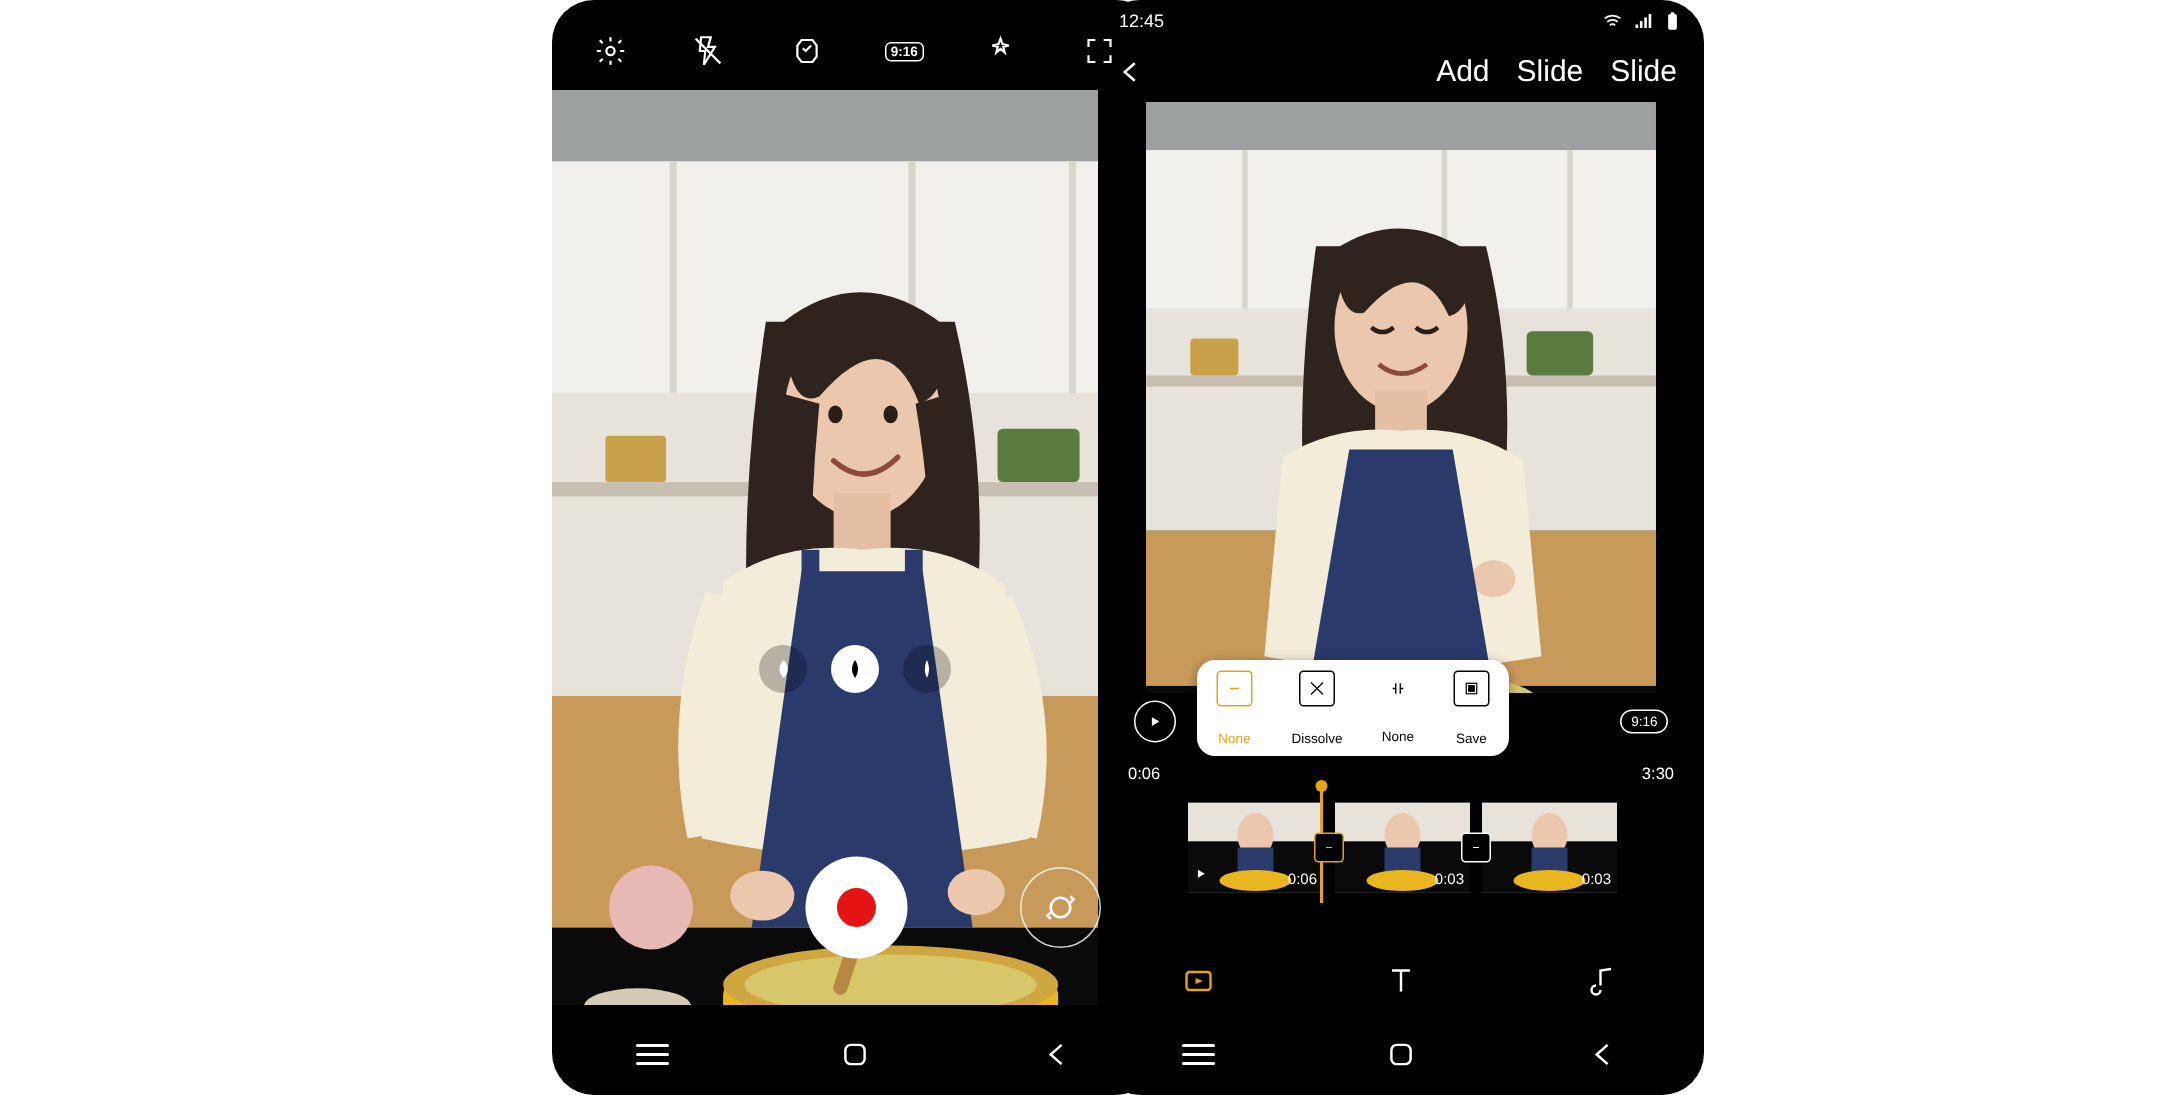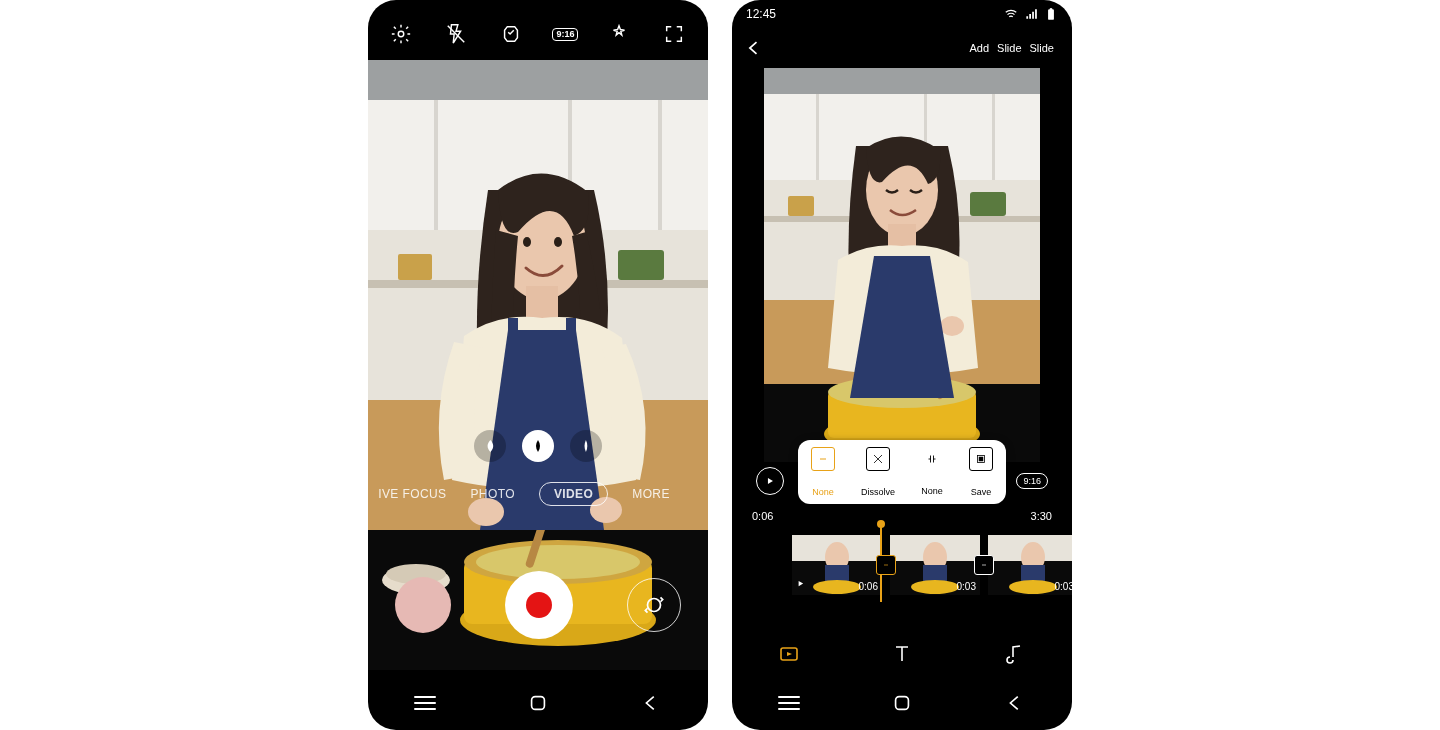--- a/index.html
+++ b/index.html
@@ -1,17 +1,17 @@
 <!DOCTYPE html>
 <html><head>
 <meta charset="utf-8">
 <style>
   html,body{margin:0;padding:0;background:#fff;font-family:-apple-system,Helvetica,Arial,sans-serif;width:1440px;height:730px;overflow:hidden}
   .stage{width:1440px;height:730px;position:relative}
-  .phone{position:absolute;top:0;width:340px;height:730px;background:#000;border-radius:28px;overflow:hidden;color:#fff}
+  .phone{position:absolute;top:0;width:404px;height:730px;background:#000;border-radius:28px;overflow:hidden;color:#fff}
   .phone.left{left:368px}
   .phone.right{left:732px}
 
   
   .cam-topbar{position:absolute;top:10px;left:0;right:0;height:48px;display:flex;justify-content:space-around;align-items:center;padding:0 6px;z-index:5}
   .ico{width:28px;height:28px;display:flex;align-items:center;justify-content:center}
   .ico svg{width:22px;height:22px;stroke:#fff;fill:none;stroke-width:1.6}
   .aspect-box{border:1.6px solid #fff;border-radius:4px;padding:1px 3px;font-size:9px;line-height:1;font-weight:600}
 
   .viewfinder{position:absolute;top:60px;left:0;right:0;bottom:60px;overflow:hidden}
@@ -41,21 +41,21 @@
   .nav-lines span{height:1.8px;background:#fff;border-radius:2px}
 
   
   .statusbar{position:absolute;top:4px;left:14px;right:14px;height:20px;display:flex;align-items:center;justify-content:space-between;font-size:12px;z-index:5}
   .status-ico{display:flex;gap:6px;align-items:center}
   .status-ico svg{width:14px;height:14px;fill:#fff}
 
   .ed-top{position:absolute;top:28px;left:0;right:0;height:40px;display:flex;align-items:center;z-index:5}
   .ed-back{width:44px;display:flex;justify-content:center}
   .ed-back svg{width:20px;height:20px;stroke:#fff;fill:none;stroke-width:2}
-  .ed-actions{flex:1;display:flex;justify-content:flex-end;gap:8px;padding-right:18px;font-size:11px;font-weight:500}
+  .ed-actions{flex:1;display:flex;justify-content:flex-end;gap:18px;padding-right:18px;font-size:20px;font-weight:500}
 
   .preview{position:absolute;top:68px;left:32px;right:32px;height:394px;background:#3a3a3a;overflow:hidden}
 
   .play-aspect{position:absolute;top:466px;left:24px;right:24px;height:30px;display:flex;align-items:center;justify-content:space-between;z-index:5}
   .play-btn{width:26px;height:26px;border-radius:50%;border:1.6px solid #fff;display:flex;align-items:center;justify-content:center}
   .play-btn svg{width:10px;height:10px;fill:#fff}
   .asp-btn{border:1.6px solid #fff;border-radius:16px;padding:2px 6px;font-size:9px;display:flex;align-items:center;gap:3px}
 
   .trans-pop{position:absolute;top:440px;left:66px;width:208px;height:64px;background:#fff;border-radius:12px;color:#000;display:flex;align-items:center;justify-content:space-around;z-index:7;box-shadow:0 2px 8px rgba(0,0,0,.4)}
   .trans-item{display:flex;flex-direction:column;align-items:center;gap:16px;font-size:9px}
@@ -191,26 +191,20 @@
             <path d="M12 3C8 9 8 15 12 21 16 15 16 9 12 3z"></path>
           </svg>
         </div>
       <div class="zoom">
           <svg viewBox="0 0 24 24">
             <path d="M12 3C8 9 8 15 12 21 16 15 16 9 12 3z" transform="scale(.7 1) translate(5 0)"></path>
           </svg>
         </div>
     </div>
 
-    <div class="mode-row">
-      <span class="mode cut">IVE FOCUS</span>
-      <span class="mode">PHOTO</span>
-      <span class="mode sel">VIDEO</span>
-      <span class="mode">MORE</span>
-    </div>
 
     <div class="shutter-row">
       <div class="thumb-circle"></div>
       <div class="shutter">
           <div class="rec"></div>
         </div>
       <div class="flip">
         <svg viewBox="0 0 24 24">
             <circle cx="12" cy="12" r="6"></circle>
             <path d="M18 5l2 2-2 2M6 19l-2-2 2-2"></path>

